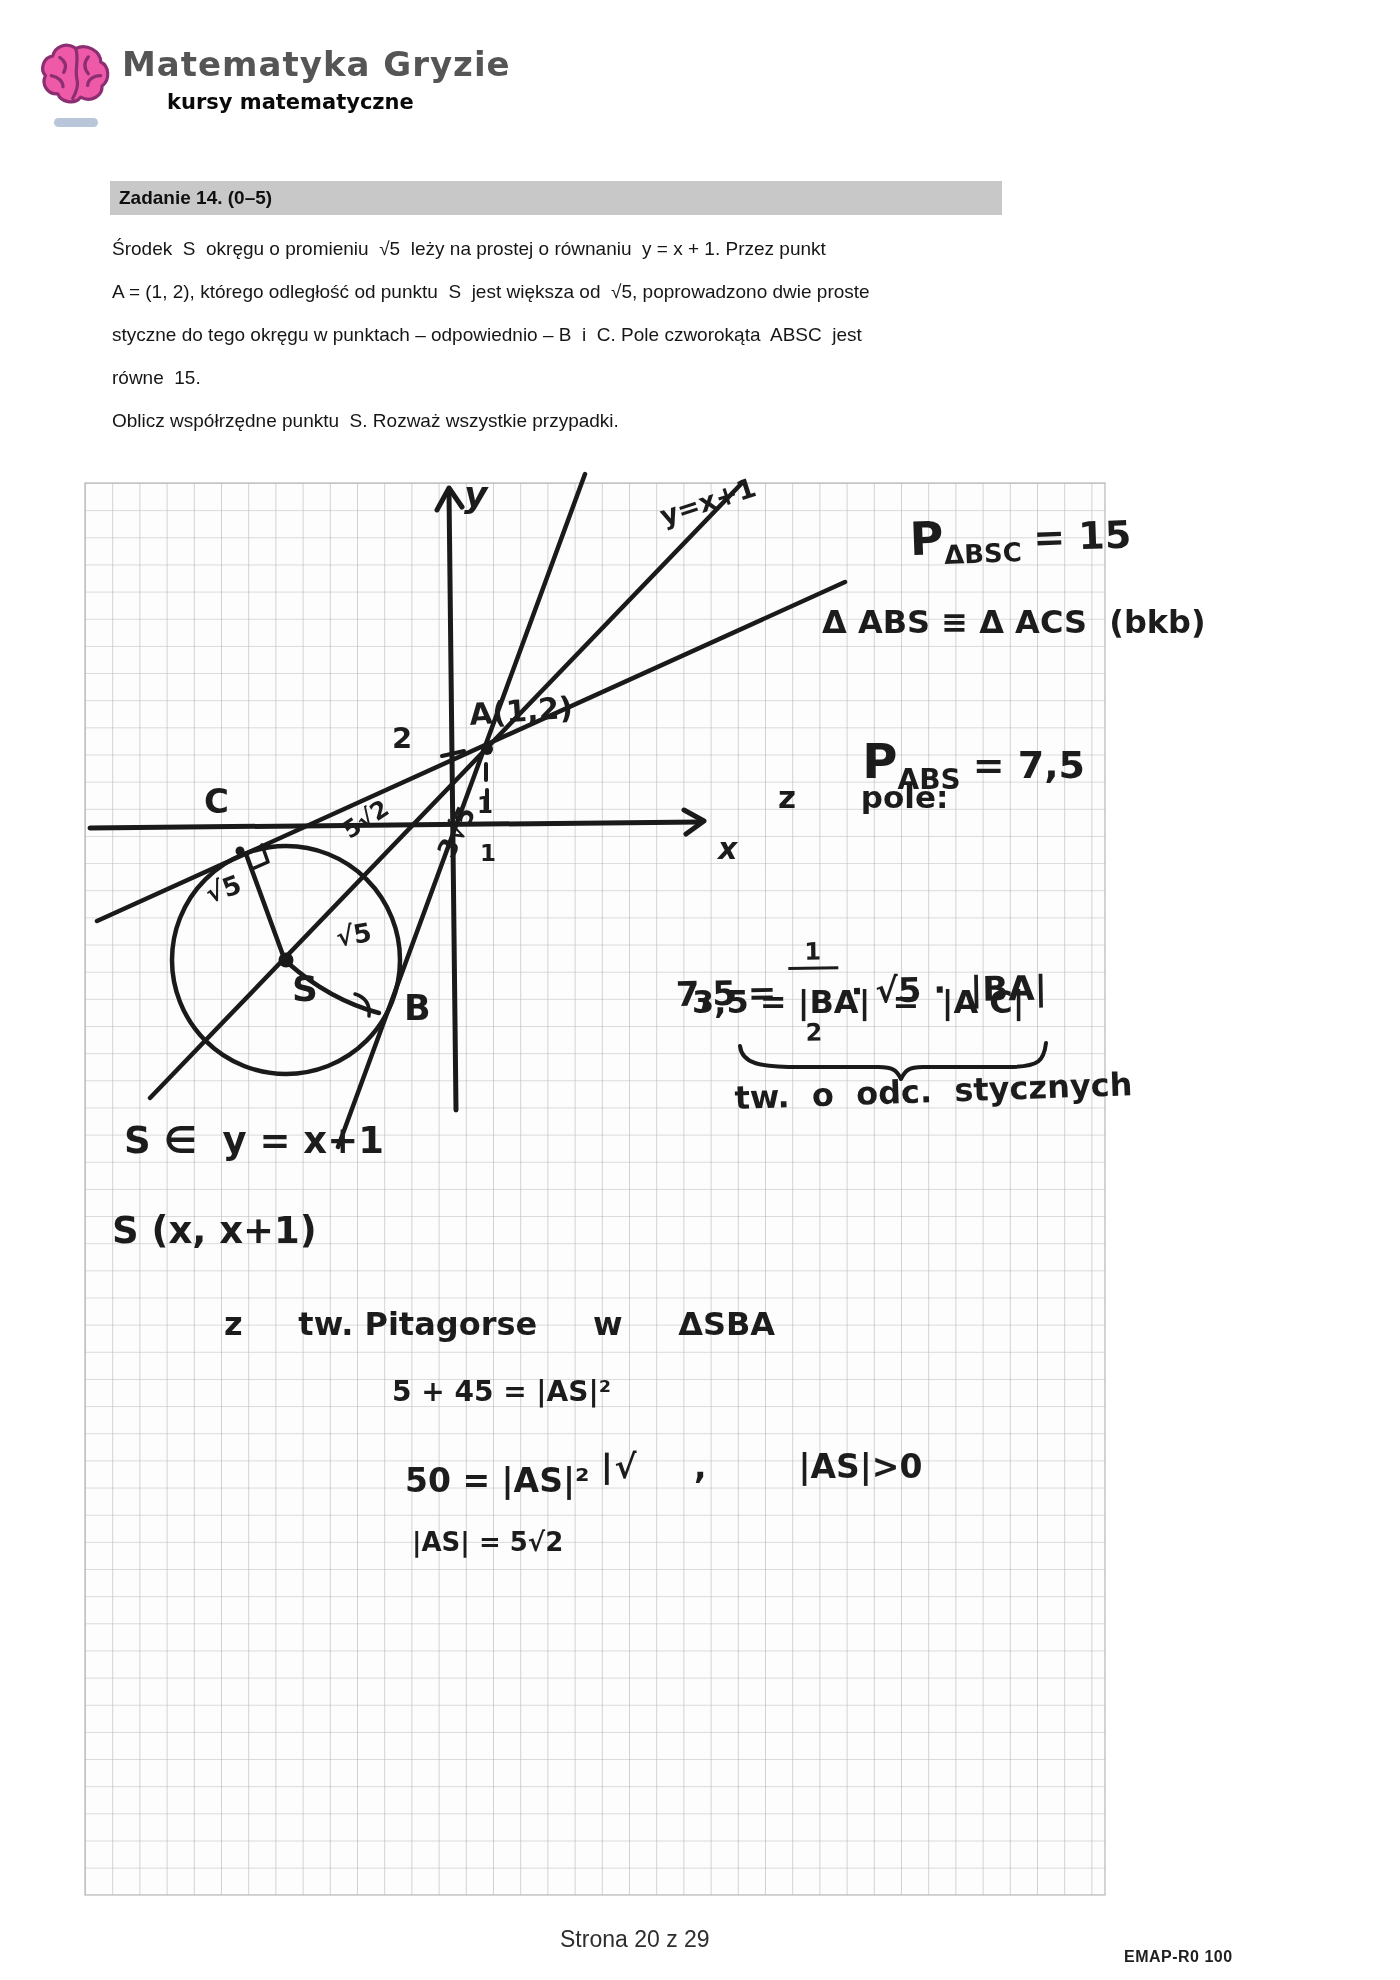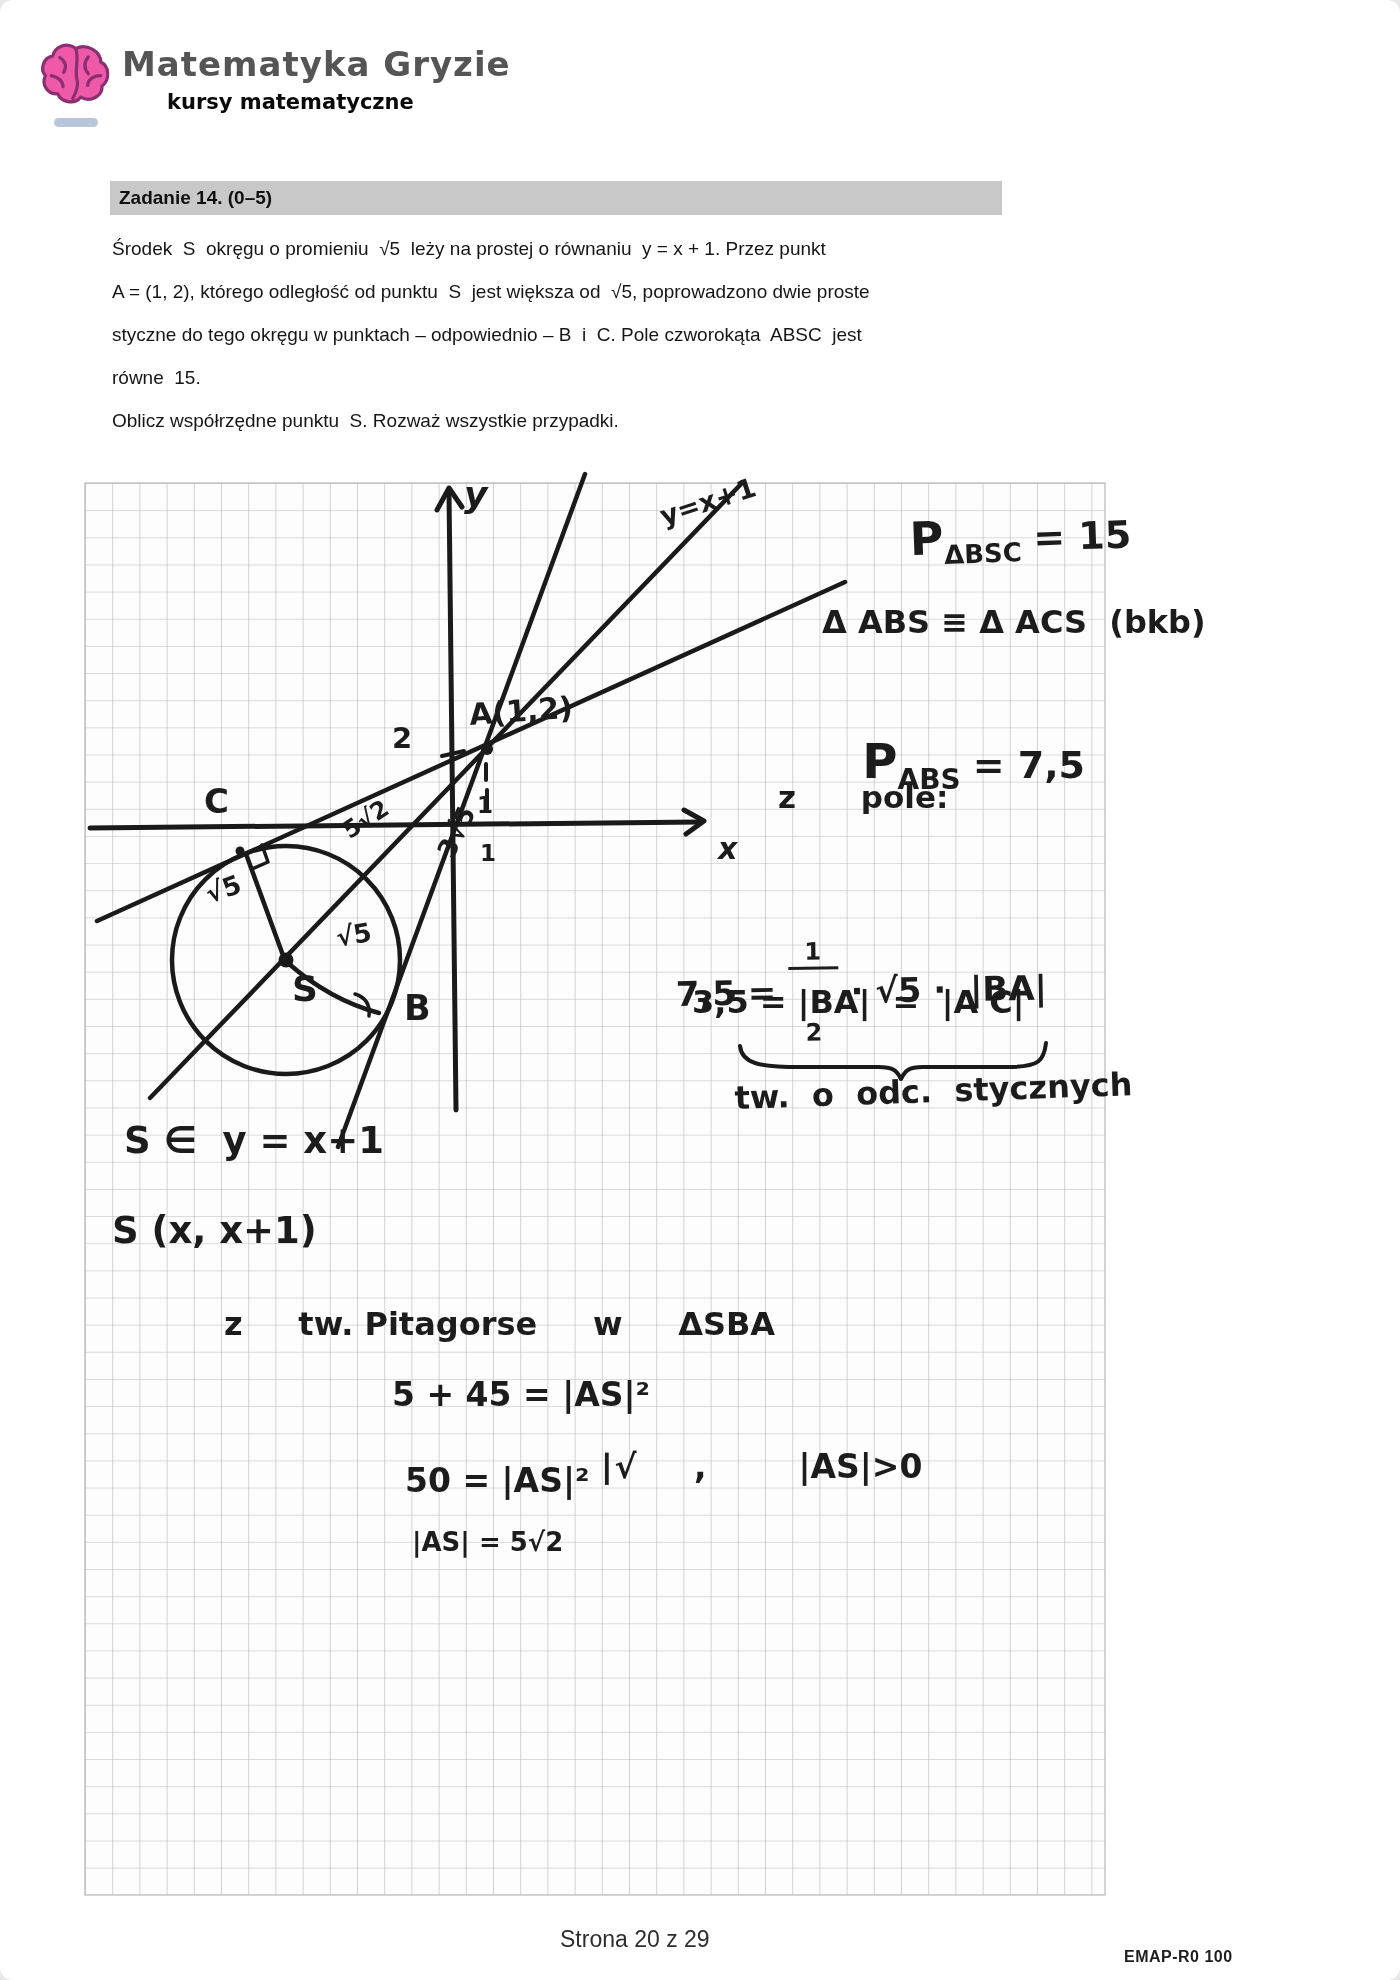--- a/index.html
+++ b/index.html
@@ -1,18 +1,18 @@
 <!DOCTYPE html>
 <html><head>
 <meta charset="utf-8">
 <style>
   html,body{margin:0;padding:0;background:#e9e9e9;}
   .page{
     position:relative;width:1400px;height:1980px;background:#ffffff;
-    font-family:"Liberation Sans",sans-serif;overflow:hidden;margin:0 auto;border-radius:13px;
+    font-family:"Liberation Sans",sans-serif;overflow:hidden;margin:0 auto;
   }
   .abs{position:absolute;}
   .hw{
     position:absolute;font-family:"DejaVu Sans",sans-serif;font-weight:bold;
     color:#1c1c1c;white-space:pre;transform-origin:left top;line-height:1.15;
   }
   .brand-title{
     position:absolute;left:122px;top:44px;font-family:"DejaVu Sans",sans-serif;
     font-weight:bold;font-size:34px;color:#555555;letter-spacing:1px;
   }
@@ -155,21 +155,21 @@
     </span>
     <span>· √5 ·  |BA|</span>
   </div>
 
   <div class="hw" style="left:692px;top:984px;font-size:32px;">3,5 = |BA|  =  |A C|</div>
   <div class="hw" style="left:734px;top:1080px;font-size:32px;transform:rotate(-2deg);">tw.  o  odc.  stycznych</div>
 
   <div class="hw" style="left:124px;top:1120px;font-size:37px;">S ∈  y = x+1</div>
   <div class="hw" style="left:112px;top:1210px;font-size:37px;">S (x, x+1)</div>
   <div class="hw" style="left:224px;top:1306px;font-size:32px;">z     tw. Pitagorse     w     ΔSBA</div>
-  <div class="hw" style="left:392px;top:1376px;font-size:33px;">5 + 45 = |AS|²</div>
+  <div class="hw" style="left:392px;top:1376px;font-size:28px;">5 + 45 = |AS|²</div>
   <div class="hw" style="left:405px;top:1462px;font-size:33px;">50 = |AS|²</div>
   <div class="hw" style="left:598px;top:1448px;font-size:33px;">∣√     ,        |AS|&gt;0</div>
   <div class="hw" style="left:412px;top:1528px;font-size:26px;">|AS| = 5√2</div>
 
   <div class="footer-page">Strona 20 z 29</div>
   <div class="footer-code">EMAP-R0  100</div>
 
 </div>
 
 </body></html>

